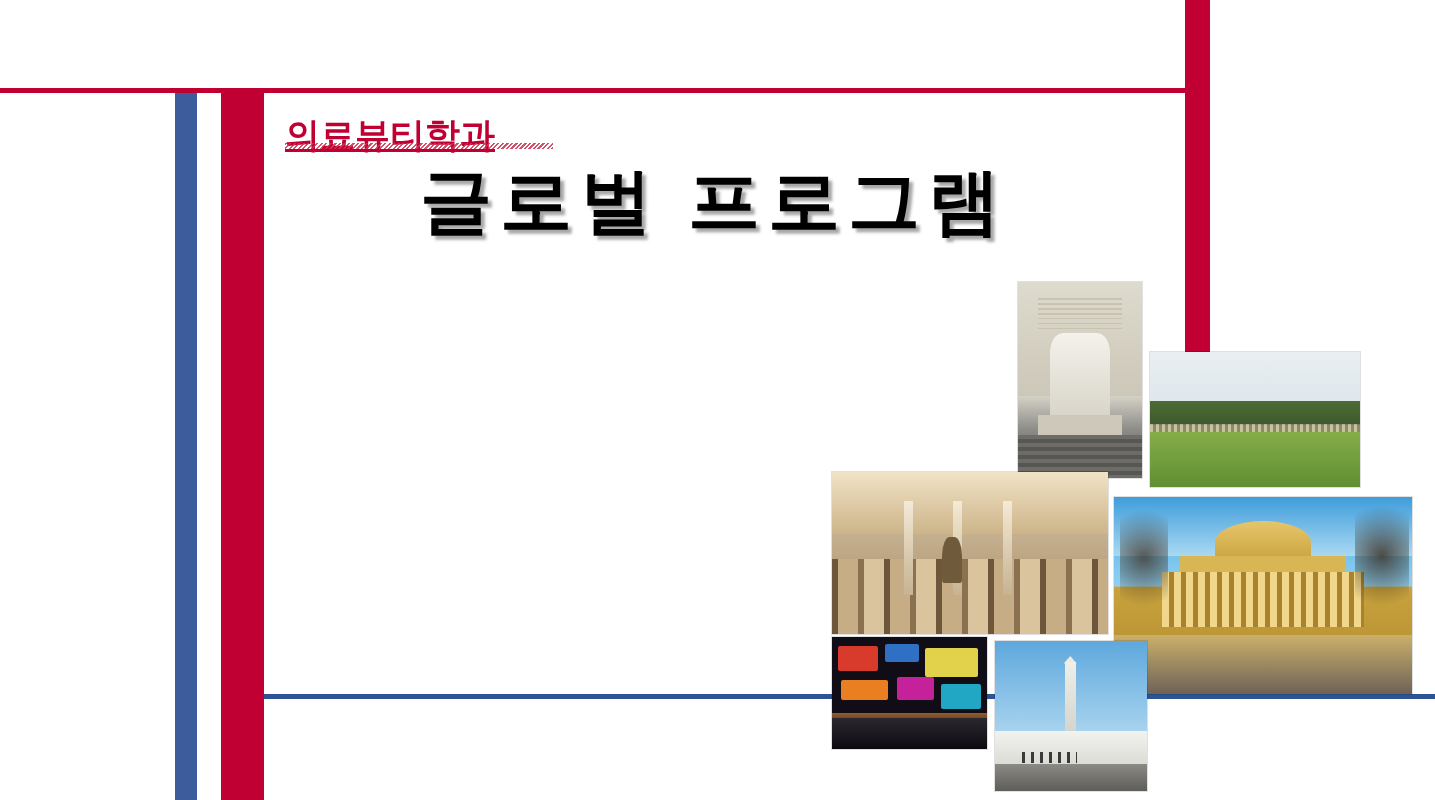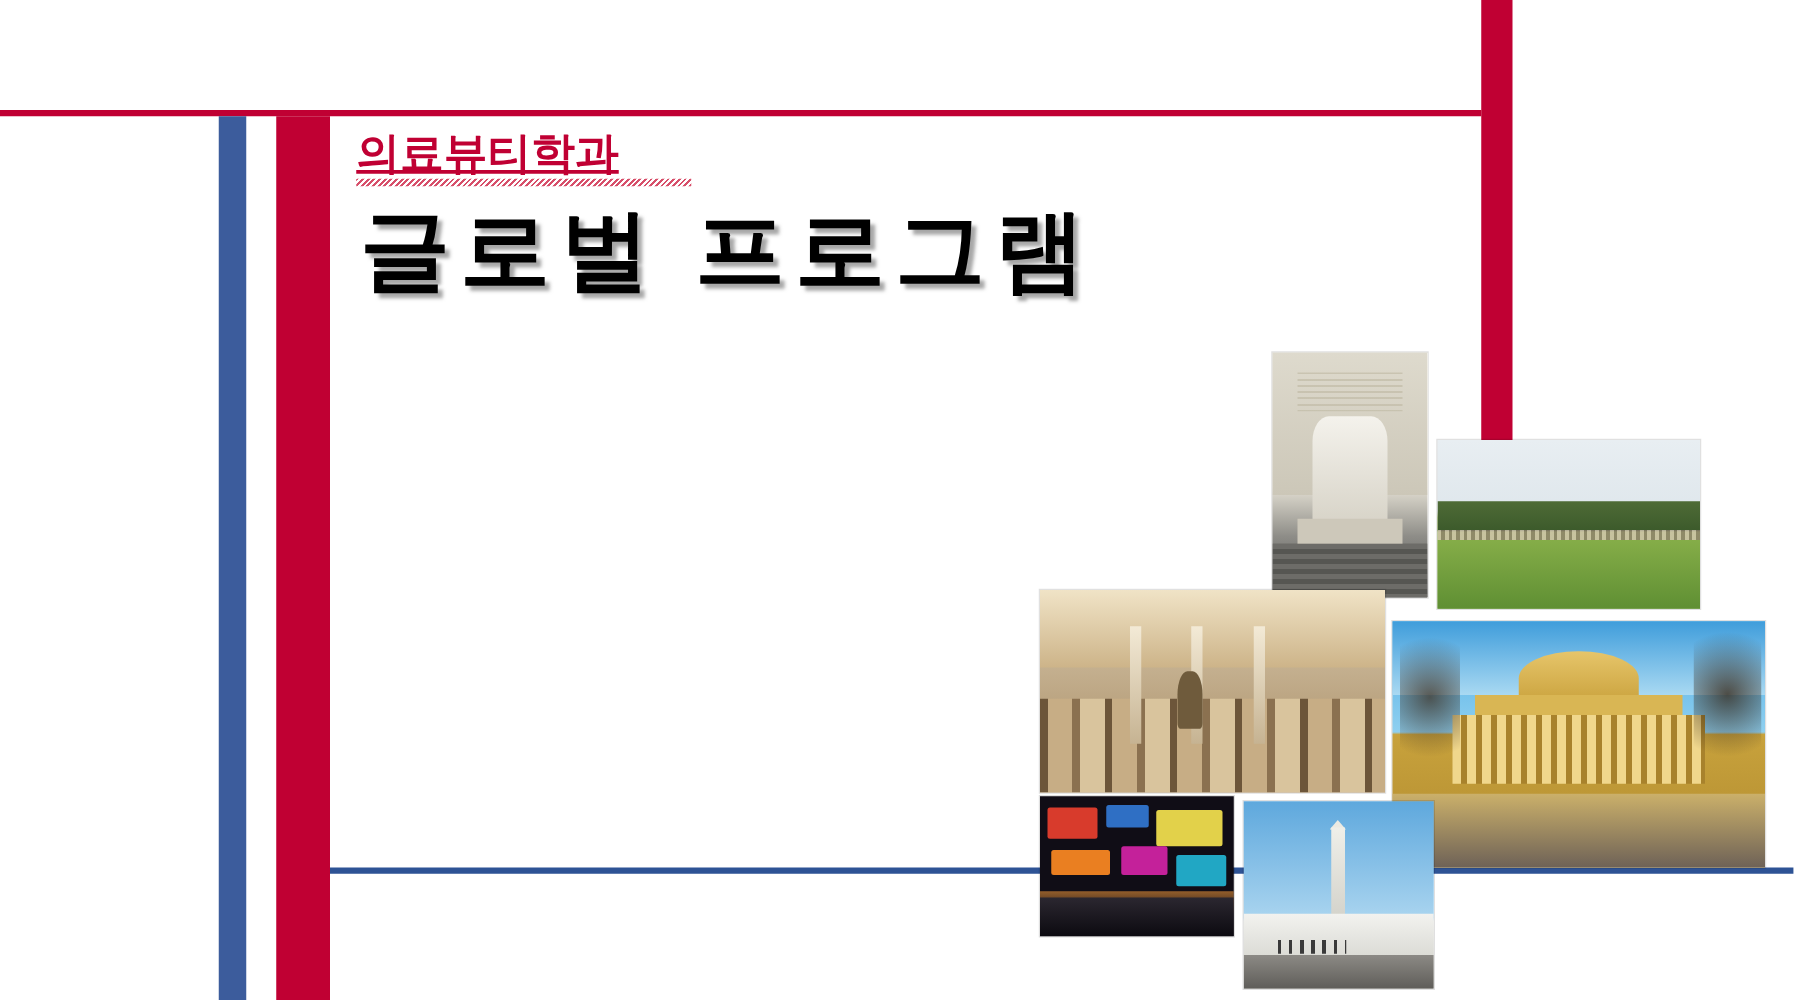--- a/index.html
+++ b/index.html
@@ -57,21 +57,21 @@
     top: 694px;
     width: 1171px;
     height: 5px;
     background: #2e5395;
   }
 
   
   .dept {
     position: absolute;
     left: 285px;
-    top: 104px;
+    top: 116px;
     font-size: 35px;
     font-weight: bold;
     color: #c00033;
     text-decoration: underline;
     letter-spacing: 0px;
     line-height: 1.1;
     white-space: nowrap;
   }
   .dept-squiggle {
     position: absolute;
@@ -83,21 +83,21 @@
       repeating-linear-gradient(135deg,
         #d03050 0px, #d03050 1.6px,
         rgba(255,255,255,0) 1.6px, rgba(255,255,255,0) 3.2px);
     opacity: .85;
   }
   .title {
     position: absolute;
     left: 288px;
     top: 160px;
     width: 720px;
-    text-align: left;
+    text-align: right;
     font-size: 72px;
     font-weight: bold;
     color: #000000;
     line-height: 1.15;
     text-shadow: 4px 4px 3px rgba(120,120,120,0.65);
     white-space: nowrap;
   }
   .title .line1 {
     letter-spacing: 8px;
   }

